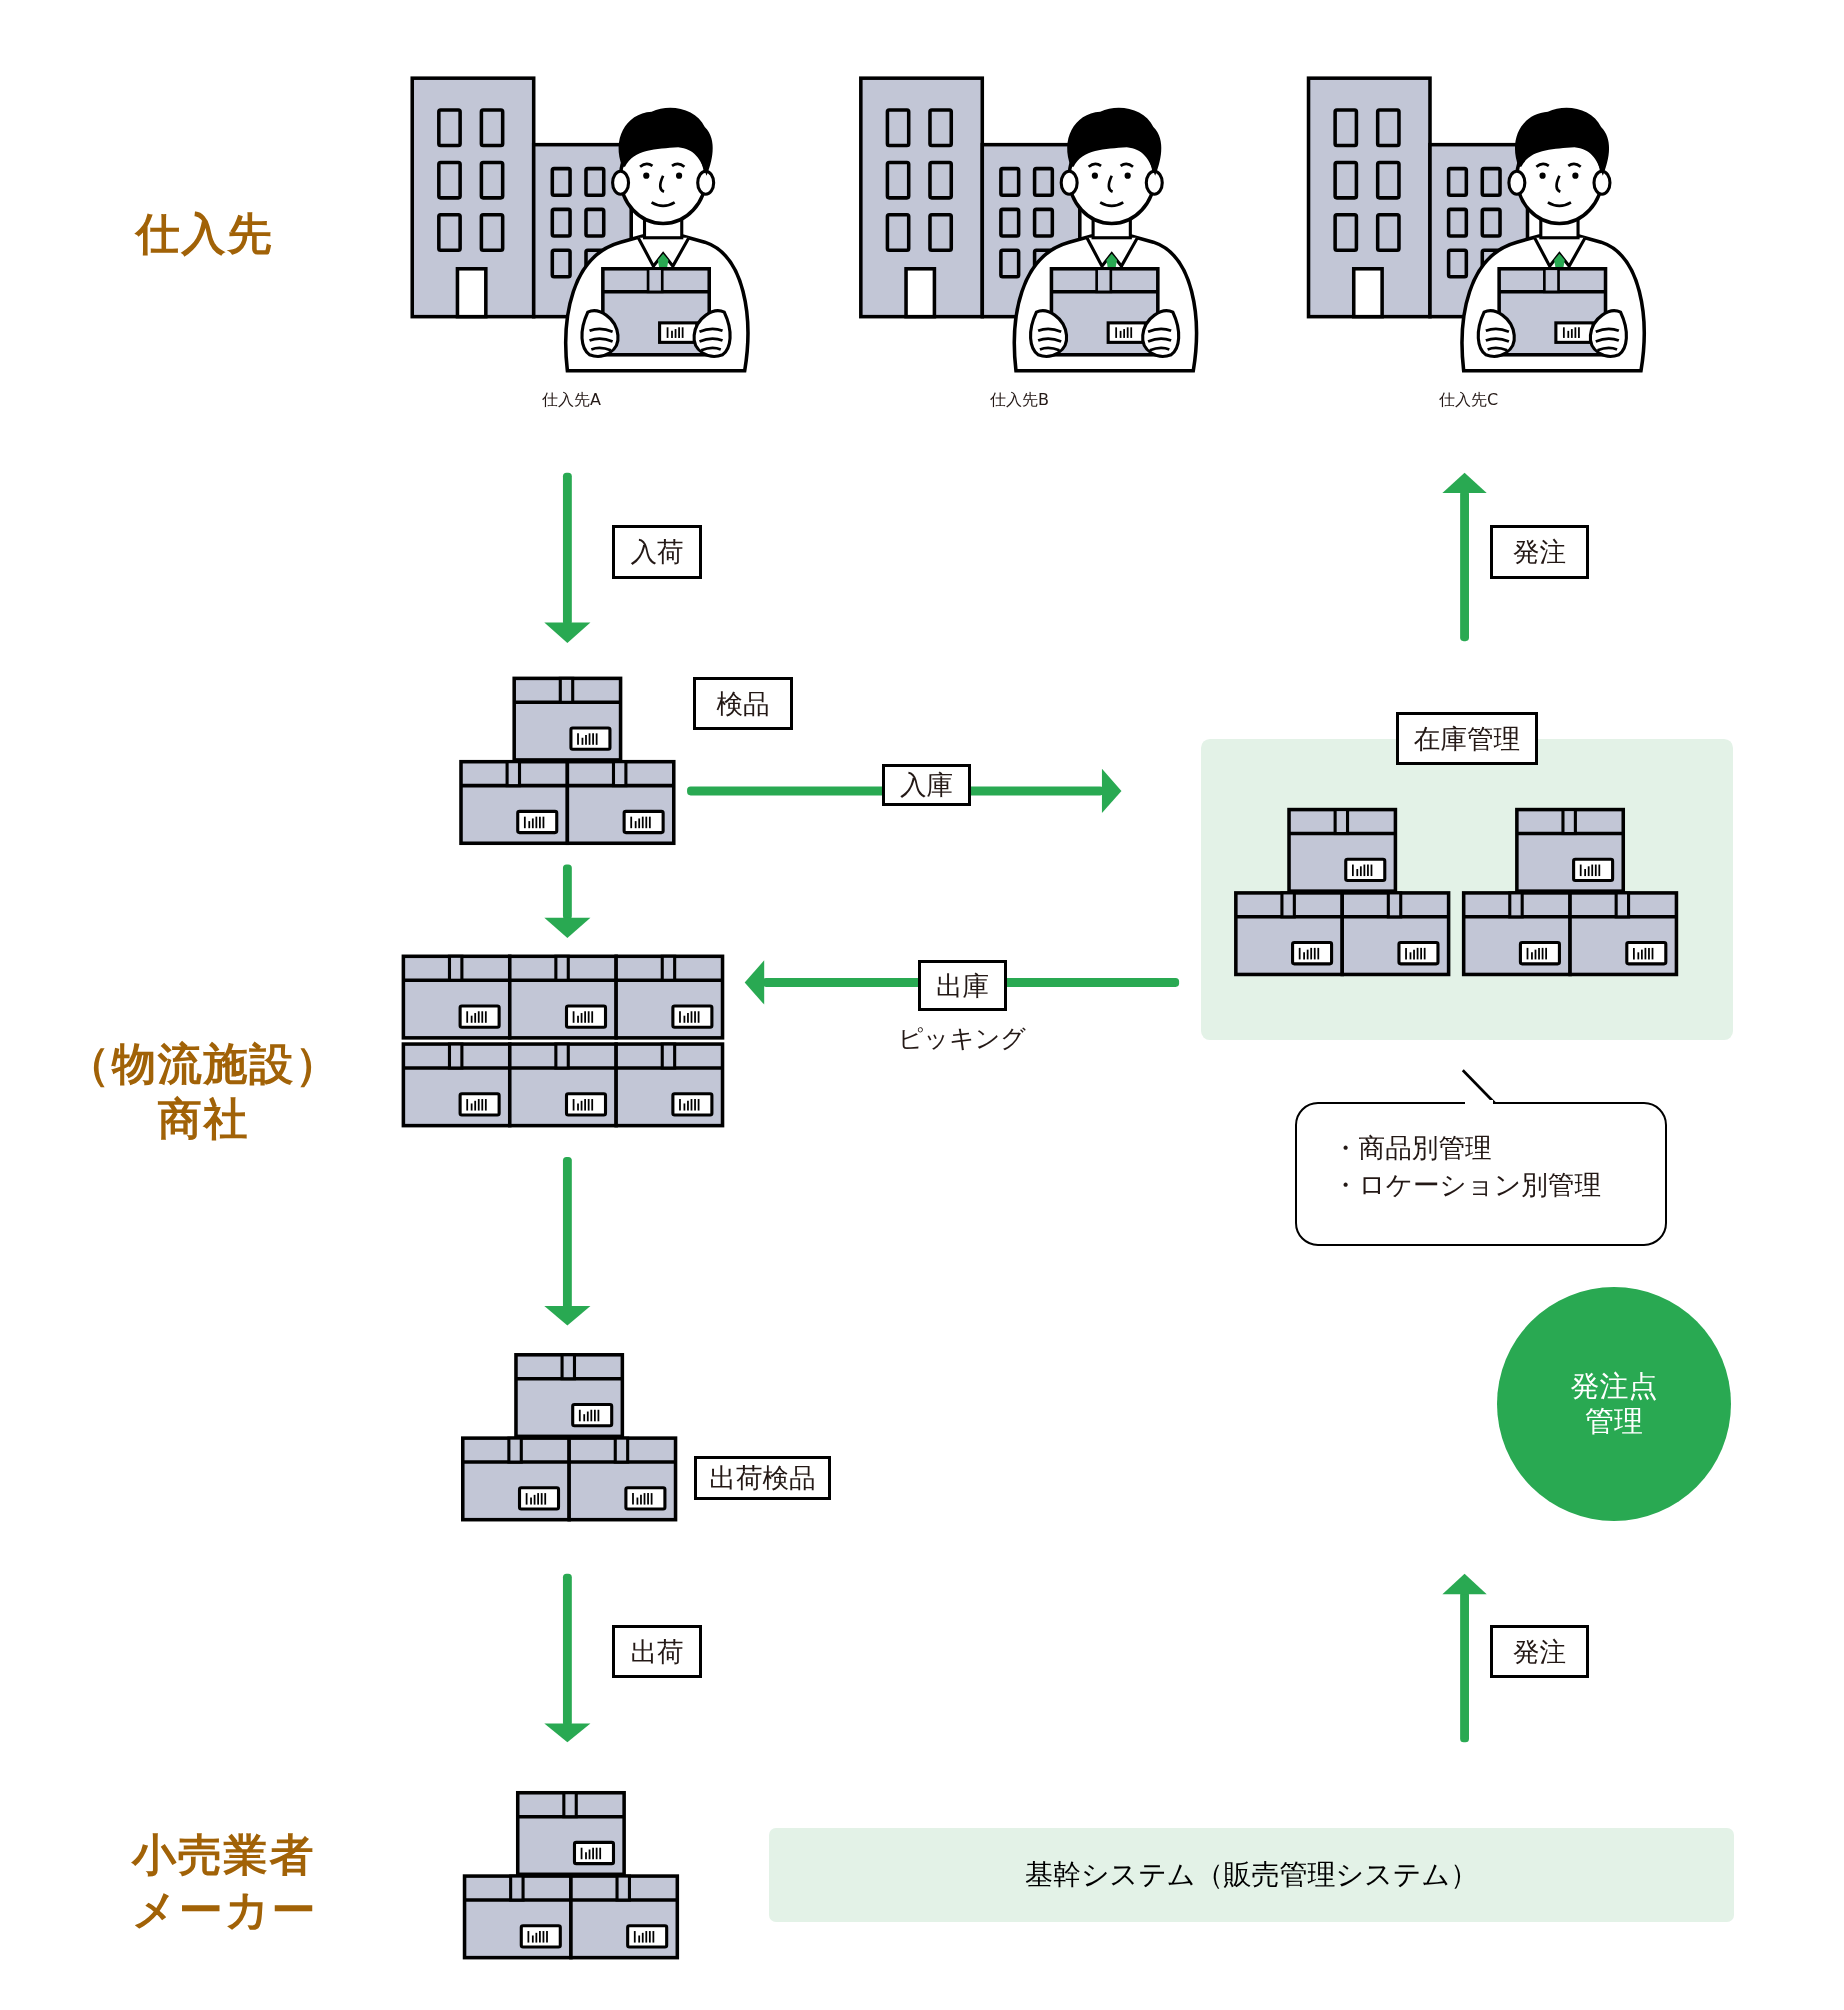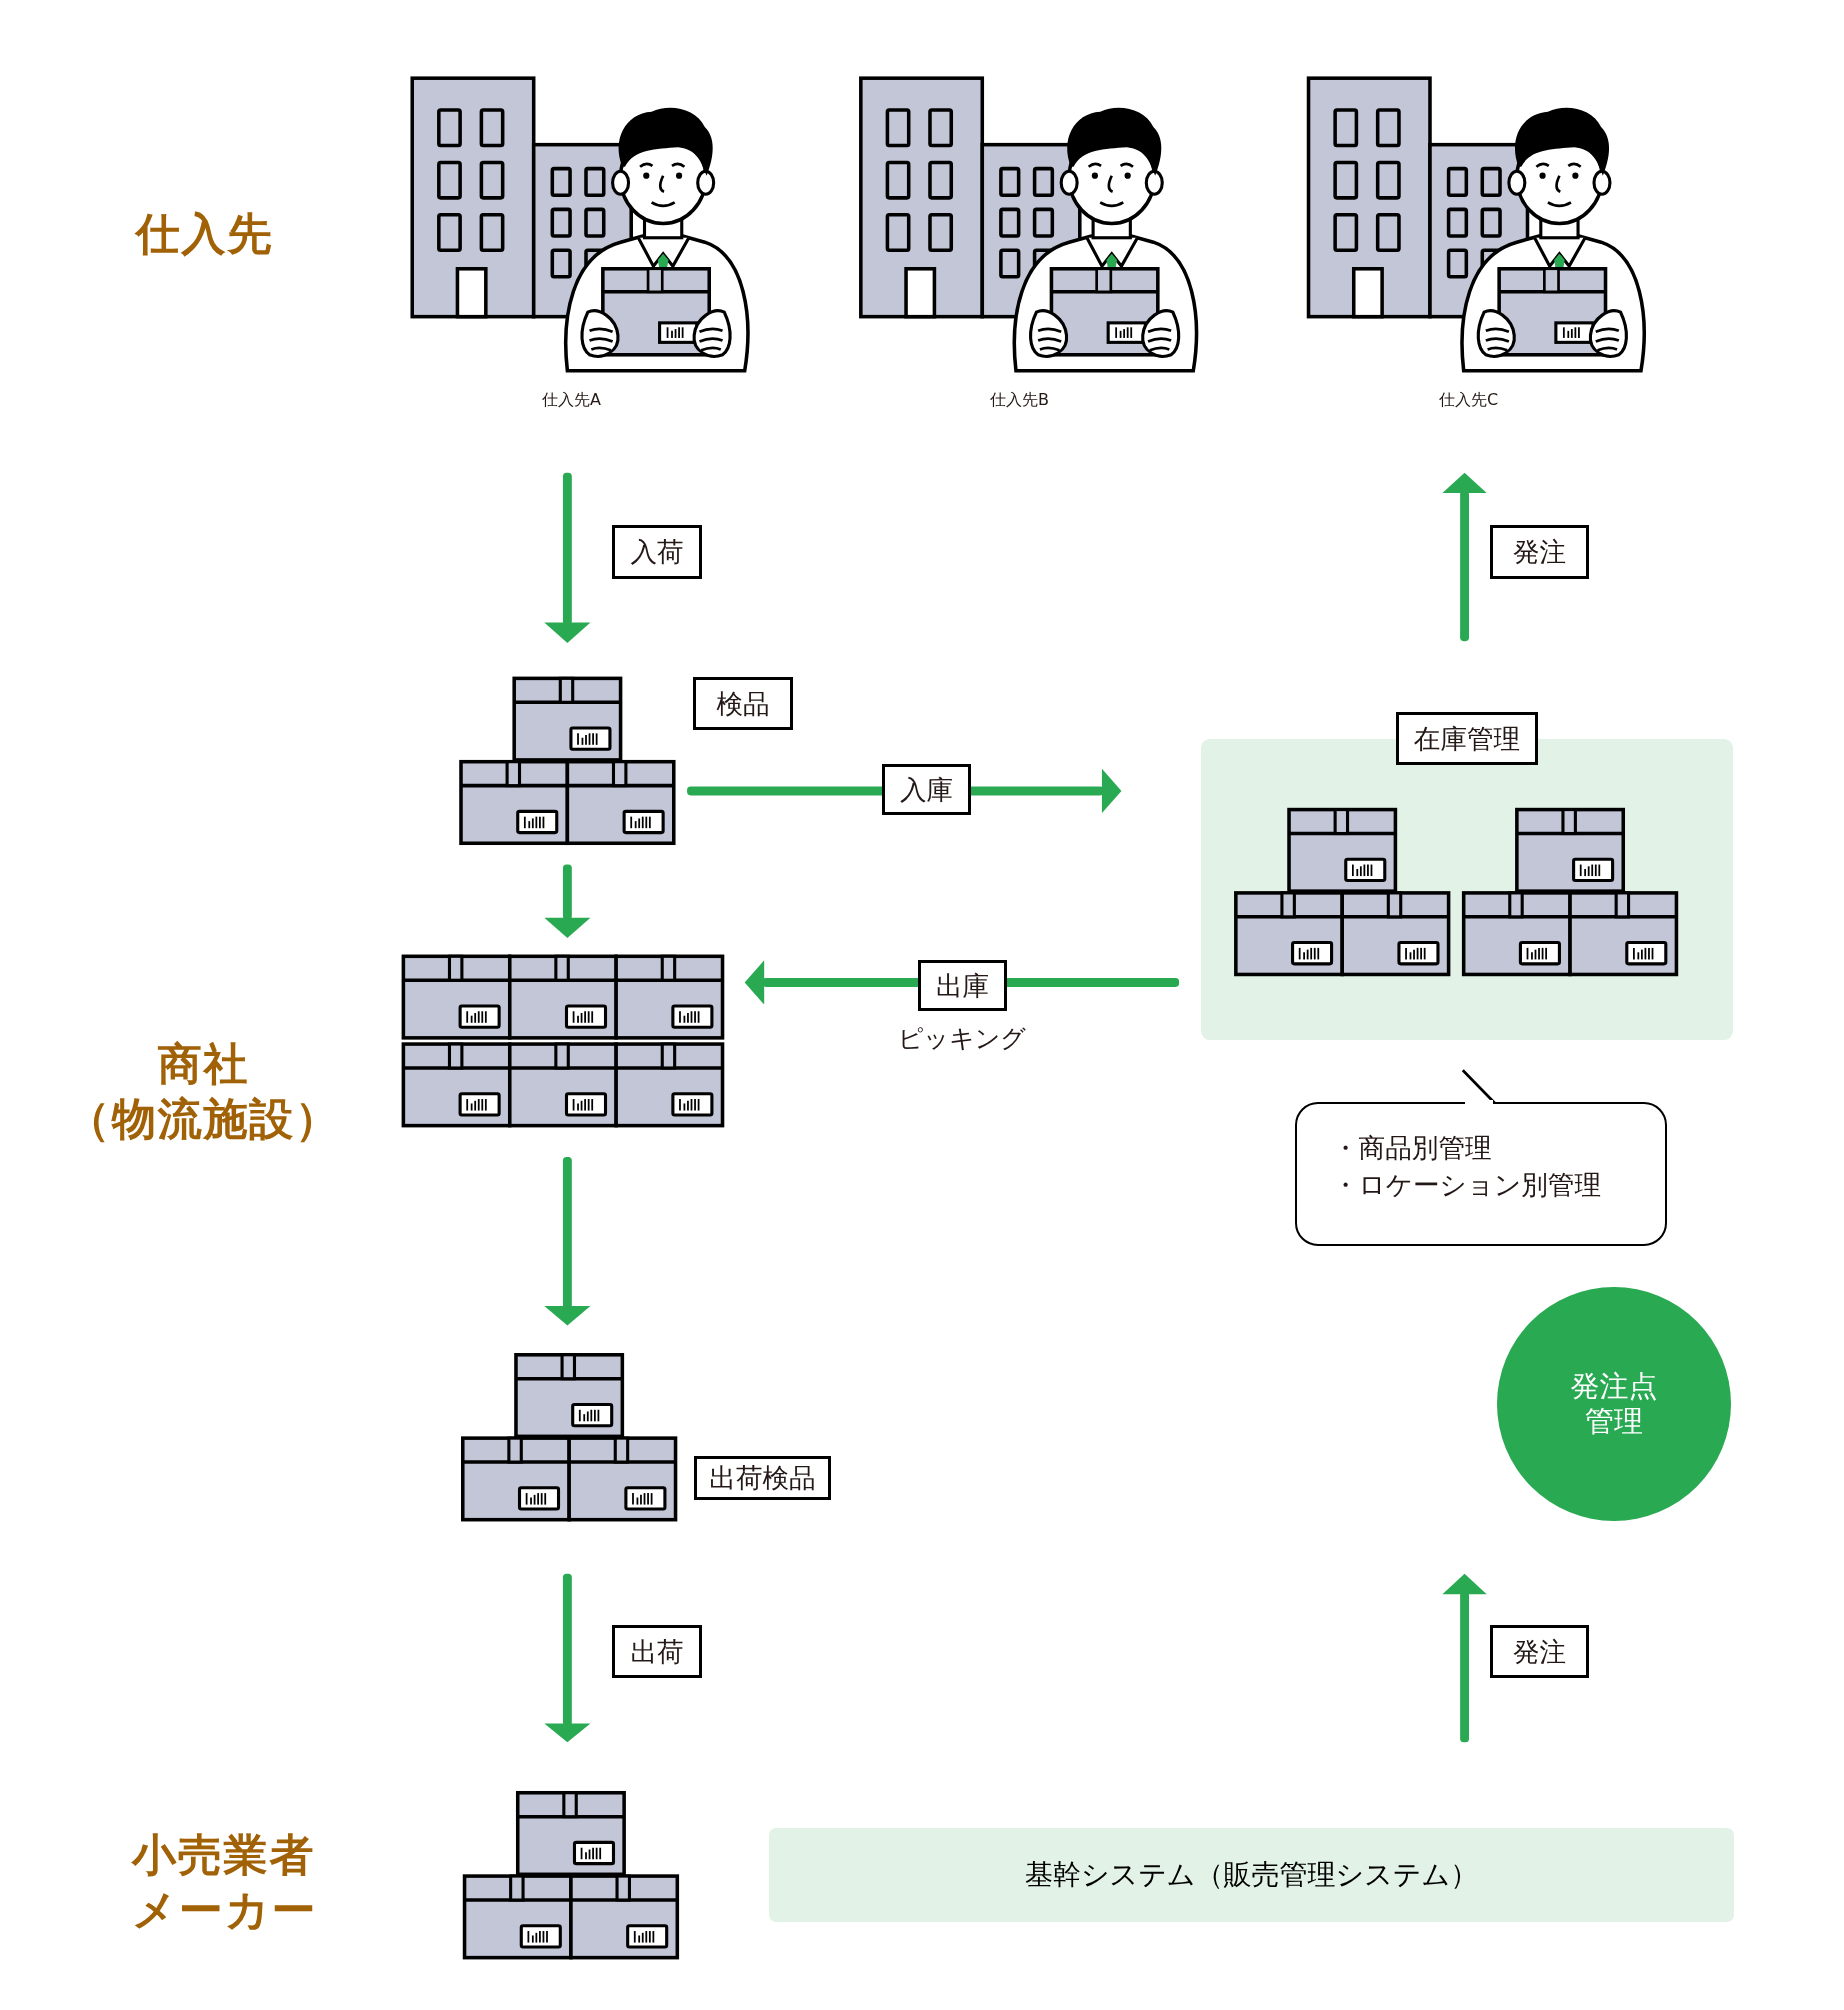--- a/index.html
+++ b/index.html
@@ -21,22 +21,22 @@
   .sys-text { position: absolute; left: 0; right: 0; top: 0; bottom: 0; display: flex; align-items: center;
               justify-content: center; font-size: 28px; color: #000; }
   .picking { position: absolute; font-size: 25px; color: #231815; }
   svg.overlay { position: absolute; left: 0; top: 0; }
 </style>
 </head>
 <body>
 
 <div class="row-label" style="left:89px; top:206px; width:231px;">仕入先</div>
 <div class="row-label" style="left:53px; top:1036px; width:301px;">
+  <div>（物流施設）</div>
   <div>商社</div>
-  <div>（物流施設）</div>
 </div>
 <div class="row-label" style="left:89px; top:1827px; width:257px; text-align:left; padding-left:43px; box-sizing:border-box;">
   <div>小売業者</div>
   <div>メーカー</div>
 </div>
 
 <div class="panel" style="left:1201px; top:739px; width:532px; height:301px;"></div>
 <div class="panel" style="left:769px; top:1828px; width:965px; height:94px; border-radius:7px;">
   <div class="sys-text">基幹システム（販売管理システム）</div>
 </div>
@@ -202,21 +202,21 @@
     <line x1="1650" y1="1207" x2="1686" y2="1244" stroke="#000" stroke-width="3"></line>
   </g>
 </svg>
 
 <div class="supplier-name" style="left:483px; top:390px;">仕入先A</div>
 <div class="supplier-name" style="left:931px; top:390px;">仕入先B</div>
 <div class="supplier-name" style="left:1380px; top:390px;">仕入先C</div>
 
 <div class="tag" style="left:612px; top:525px; width:90px; height:54px;">入荷</div>
 <div class="tag" style="left:693px; top:677px; width:100px; height:53px;font-family:Liberation Mono, monospace;">検品</div>
-<div class="tag" style="left:882px; top:764px; width:89px; height:51px;">入庫</div>
+<div class="tag" style="left:882px; top:764px; width:89px; height:42px;">入庫</div>
 <div class="tag" style="left:918px; top:960px; width:89px; height:51px;">出庫</div>
 <div class="picking" style="left:898px; top:1022px;">ピッキング</div>
 <div class="tag" style="left:694px; top:1456px; width:137px; height:44px;">出荷検品</div>
 <div class="tag" style="left:612px; top:1625px; width:90px; height:53px;">出荷</div>
 <div class="tag" style="left:1490px; top:525px; width:99px; height:54px;">発注</div>
 <div class="tag" style="left:1490px; top:1625px; width:99px; height:53px;">発注</div>
 
 <div class="tag" style="left:1396px; top:712px; width:142px; height:53px;">在庫管理</div>
 
 <div class="bubble" style="left:1295px; top:1102px; width:372px; height:144px;">

